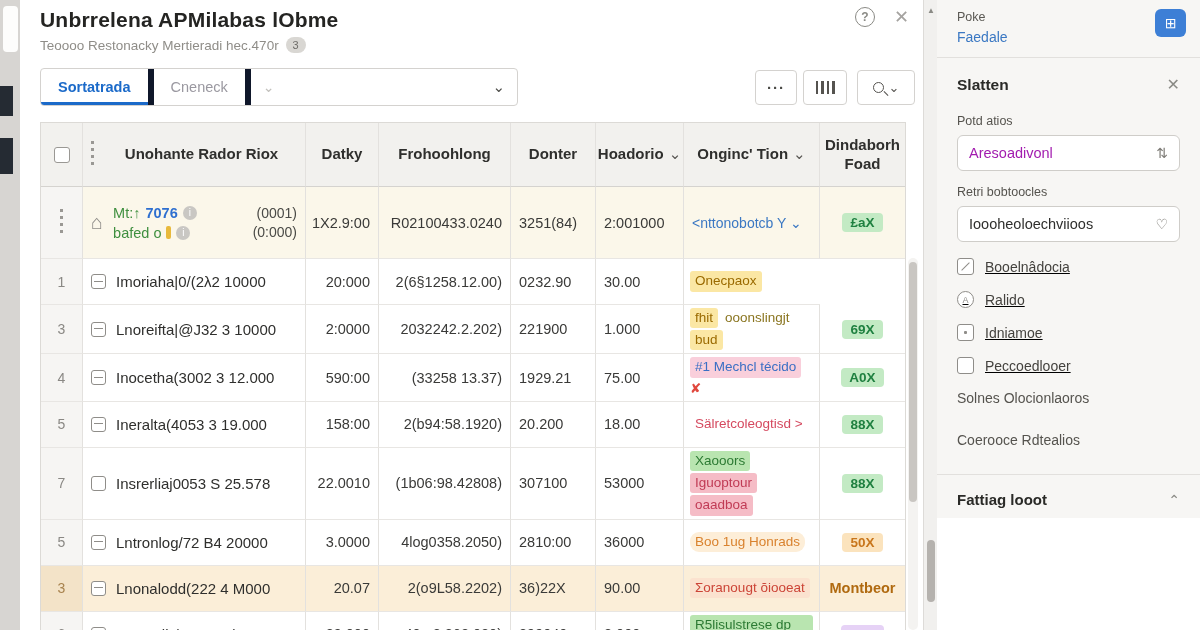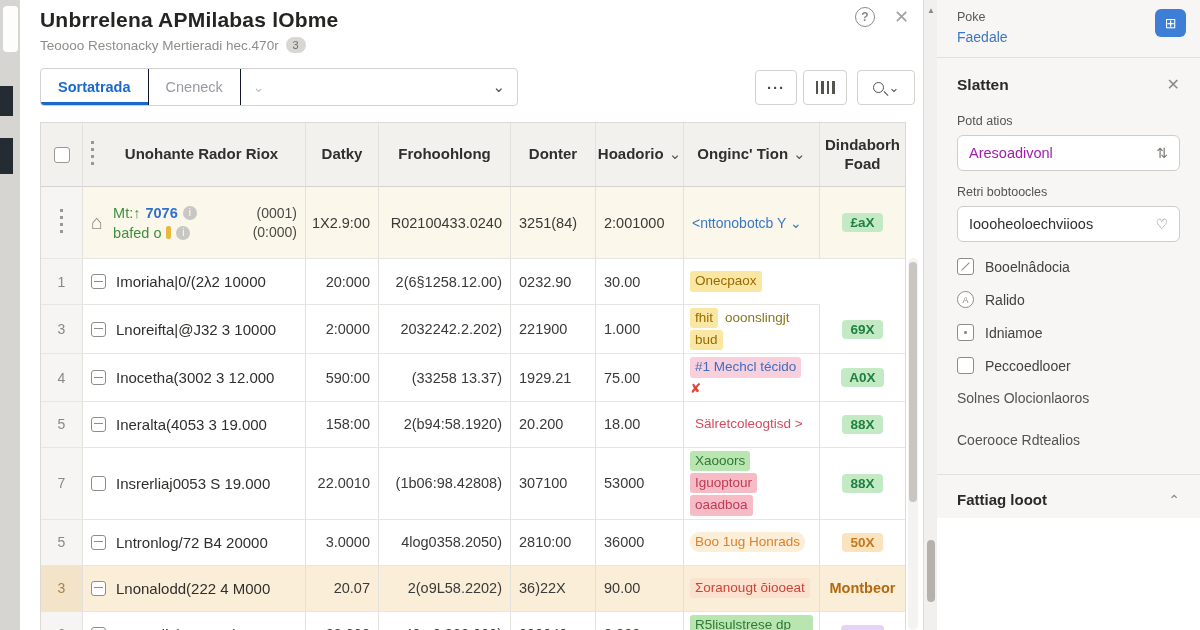--- a/index.html
+++ b/index.html
@@ -21,21 +21,21 @@
   .subtitle-badge { background:#d9d7d3; color:#6f6d69; border-radius:8px; min-width:20px; height:16px;
                     font-size:11px; display:inline-flex; align-items:center; justify-content:center; padding:0 5px; }
   .help-btn { position:absolute; right:48px; top:7px; width:20px; height:20px; border:1.5px solid #8a8a85; border-radius:50%;
               color:#8a8a85; font-size:12px; font-weight:bold; display:flex; align-items:center; justify-content:center; cursor:pointer; }
   .close-btn { position:absolute; right:14px; top:7px; font-size:18px; color:#a5a3a0; cursor:pointer; line-height:20px; }
 
   
   .toolbar { position:relative; height:60px; padding-left:20px; }
   .tabbar { position:absolute; left:20px; top:6px; width:478px; height:38px; display:flex;
             border:1px solid #d4d2cf; border-radius:4px; background:#fff; overflow:hidden; }
-  .tab { display:flex; align-items:center; padding:0 17px; font-size:14.5px; border-right:1px solid #0f172a; cursor:pointer; position:relative; }
+  .tab { display:flex; align-items:center; padding:0 17px; font-size:14.5px; border-right:6px solid #0f172a; cursor:pointer; position:relative; }
   .tab-active { color:#1b6ac9; font-weight:bold; }
   .tab-active::after { content:''; position:absolute; left:0; right:0; bottom:0; height:3px; background:#1b6ac9; }
   .tab-inactive { color:#9a98a0; }
   .tab-select { flex:1; display:flex; align-items:center; padding:0 12px; cursor:pointer; }
   .tab-select .hint-chevron { color:#c2c0bc; font-size:14px; }
   .tab-select .sel-chevron { margin-left:auto; color:#4a4a46; font-size:15px; }
   .tb-btn { position:absolute; top:8px; height:35px; border:1px solid #d4d2cf; border-radius:4px; background:#fff;
             display:flex; align-items:center; justify-content:center; gap:5px; cursor:pointer; color:#4a4a46; }
   .btn-dots { right:126px; width:42px; font-size:15px; font-weight:bold; letter-spacing:1px; }
   .btn-cols { right:76px; width:44px; }
@@ -123,21 +123,21 @@
   .sb-heading-row { display:flex; align-items:center; justify-content:space-between; padding:17px 20px 12px 20px; }
   .sb-heading { font-size:15.5px; font-weight:bold; color:#2a2a27; }
   .sb-close { font-size:16px; color:#8a8a85; cursor:pointer; }
   .sb-body { padding:0 20px; }
   .sb-label { font-size:12.5px; color:#55534e; margin:8px 0 7px; }
   .sb-input { height:36px; border:1px solid #cfcdc9; border-radius:6px; background:#fff; display:flex; align-items:center;
               padding:0 11px; font-size:14.5px; cursor:pointer; }
   .sb-input .ph { color:#a21caf; }
   .sb-input .val { color:#2f2f2d; }
   .sb-input .right-ic { margin-left:auto; color:#7d7b76; font-size:14px; }
-  .sb-checks { margin-top:16px; }
+  .sb-checks { margin-top:16px;text-decoration:underline; }
   .sb-check { display:flex; align-items:center; gap:11px; margin-bottom:16px; cursor:pointer; }
   .sb-check-label { font-size:14px; color:#44423e; }
   .ck { width:17px; height:17px; border:1.5px solid #8f8d89; border-radius:3px; position:relative; background:#fff; flex:none; }
   .ck.slash::after { content:''; position:absolute; left:2px; top:7px; width:11px; border-top:1.6px solid #8f8d89; transform:rotate(-45deg); }
   .ck.dot::after { content:''; position:absolute; left:6px; top:6px; width:3px; height:3px; background:#8f8d89; border-radius:1px; }
   .ck.circle { border-radius:50%; display:flex; align-items:center; justify-content:center; font-size:9px; color:#8f8d89; }
   .sb-links { margin-top:10px; }
   .sb-link { font-size:14px; color:#55534e; margin-bottom:26px; cursor:pointer; }
   .sb-divider { border-top:1px solid #e2e0dd; margin:2px -20px 0; }
   .sb-sec-head { display:flex; align-items:center; justify-content:space-between; padding:16px 0 4px; }
@@ -321,21 +321,21 @@
               <span class="tag txt-red">Sälretcoleogtisd &gt;</span>
             </div>
             <div class="td badge-cell">
               <span class="badge b-green">88X</span>
             </div>
           </div>
           <div class="trow">
             <div class="td num-cell">7</div>
             <div class="td name-cell">
               <span class="rowicon"></span>
-              <span>Insrerliaj0053 S 19.000</span>
+              <span>Insrerliaj0053 S 25.578</span>
             </div>
             <div class="td right">22.0010</div>
             <div class="td right">(1b06:98.42808)</div>
             <div class="td">307100</div>
             <div class="td">53000</div>
             <div class="td tags-cell">
               <span class="tag hl-green">Xaooors</span>
               <span class="tag hl-pink">Iguoptour</span>
               <span class="tag hl-pink">oaadboa</span>
             </div>

